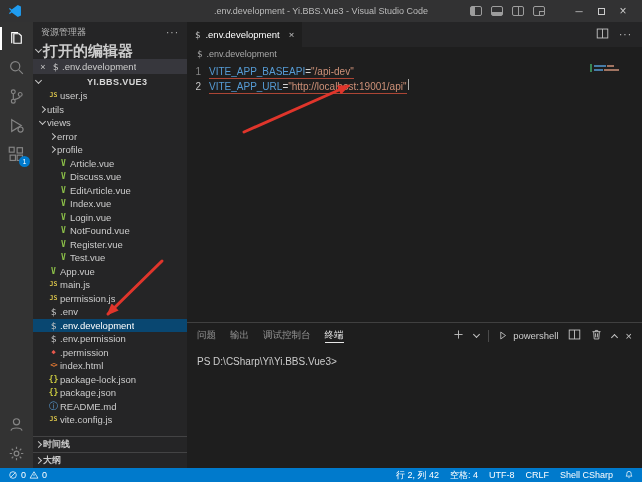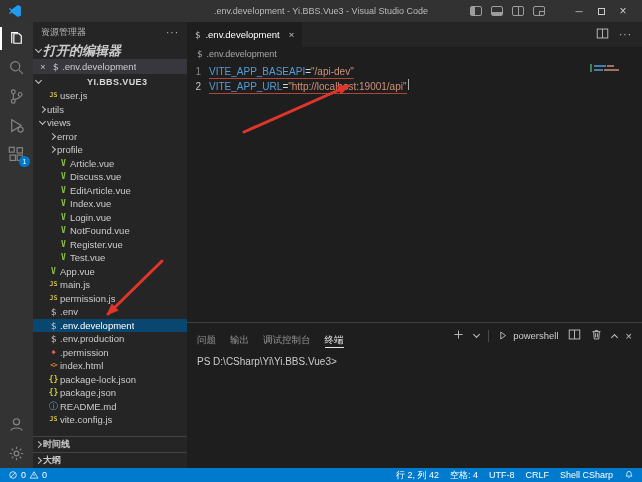--- a/index.html
+++ b/index.html
@@ -26,21 +26,21 @@
   .ab-item.active{color:#ffffff;}
   .ab-item.active::before{content:"";position:absolute;left:0;top:3px;bottom:3px;width:2px;background:#ffffff;}
   .ab-item svg{width:17px;height:17px;stroke:currentColor;fill:none;stroke-width:1.1;}
   .ab-bottom{margin-top:auto;}
   .badge{position:absolute;right:3px;bottom:2px;min-width:11px;height:11px;border-radius:6px;background:var(--badge,#007acc);color:#fff;font-size:7px;display:flex;align-items:center;justify-content:center;padding:0 2px;}
 
   
   .sidebar{position:absolute;top:22px;bottom:14px;left:33px;width:154px;background:#252526;display:flex;flex-direction:column;overflow:hidden;z-index:1;}
   .sb-title{height:20px;flex:none;display:flex;align-items:center;padding:0 8px;font-size:9px;color:#b8b8b8;}
   .sb-title .more{margin-left:auto;color:#bbbbbb;letter-spacing:1px;font-size:10px;}
-  .sec-header{height:17px;flex:none;display:flex;align-items:center;font-size:13px;font-weight:bold;color:#cccccc;font-style:italic;}
+  .sec-header{height:17px;flex:none;display:flex;font-size:15px;font-weight:bold;color:#cccccc;}
   .proj-header{height:15px;flex:none;display:flex;align-items:center;font-size:9px;font-weight:bold;letter-spacing:.4px;color:#d8d8d8;gap:44px;}
   .open-row{height:15px;flex:none;display:flex;align-items:center;background:var(--inactive-selection,#37373d);font-size:9.5px;padding-left:4px;}
   .open-row .closex{width:12px;text-align:center;color:#c5c5c5;font-size:9px;flex:none;}
   .tree{flex:none;display:flex;flex-direction:column;}
   .trow{height:13.5px;line-height:13.5px;display:flex;align-items:center;font-size:9.5px;color:#cccccc;white-space:nowrap;cursor:default;}
   .trow.sel{background:var(--selection,#094771);color:#ffffff;}
   .twisty{width:10px;height:100%;flex:none;display:flex;align-items:center;justify-content:center;}
   .twisty.closed::before,.twisty.open::before{content:"";display:block;width:4px;height:4px;border-right:1px solid #c5c5c5;border-bottom:1px solid #c5c5c5;}
   .twisty.closed::before{transform:rotate(-45deg);}
   .twisty.open::before{transform:rotate(45deg);margin-top:-2px;}
@@ -76,21 +76,21 @@
   .cursor{display:inline-block;width:1px;height:11px;background:#aeafad;vertical-align:middle;margin-left:1px;}
   .minimap{position:absolute;top:3px;right:12px;width:40px;border-left:2px solid rgba(64,160,100,.8);padding-left:2px;}
   .mm-line{height:3px;display:flex;gap:1px;align-items:center;margin-bottom:1px;}
   .mm-line i{height:2px;display:inline-block;}
   .mm-line .b{background:rgba(86,156,214,.75);}
   .mm-line .o{background:rgba(206,145,120,.75);}
 
   
   .panel{height:146px;flex:none;border-top:1px solid rgba(128,128,128,.35);display:flex;flex-direction:column;}
   .panel-head{height:25px;flex:none;display:flex;align-items:stretch;padding:0 10px;}
-  .ptabs{display:flex;gap:14px;align-items:flex-end;}
+  .ptabs{display:flex;gap:14px;align-items:center;}
   .ptab{display:flex;align-items:center;font-size:9.5px;color:#969696;border-bottom:1px solid transparent;}
   .ptab.active{color:#e7e7e7;border-bottom-color:#e7e7e7;}
   .panel-right{margin-left:auto;display:flex;align-items:center;gap:9px;color:#c5c5c5;justify-content:center;}
   .panel-right svg{width:13px;height:13px;stroke:currentColor;fill:none;stroke-width:1.1;}
   .pw{display:flex;align-items:center;gap:4px;font-size:9.5px;color:#cccccc;}
   .vdiv{width:1px;height:12px;background:#4a4a4a;}
   .chev{display:inline-block;width:5px;height:5px;border-right:1.2px solid currentColor;border-bottom:1.2px solid currentColor;}
   .chev.down{transform:rotate(45deg);margin-top:-2px;}
   .chev.up{transform:rotate(-135deg);margin-top:3px;}
   .closex{cursor:default;}
@@ -285,21 +285,21 @@
           <span class="flabel">.env</span>
         </div>
         <div class="trow sel" style="padding-left: 4px;">
           <span class="twisty"></span>
           <span class="fico ico-env" style="color: rgb(197, 197, 197);">$</span>
           <span class="flabel">.env.development</span>
         </div>
         <div class="trow" style="padding-left: 4px;">
           <span class="twisty"></span>
           <span class="fico ico-env" style="color: rgb(197, 197, 197);">$</span>
-          <span class="flabel">.env.production</span>
+          <span class="flabel">.env.permission</span>
         </div>
         <div class="trow" style="padding-left: 4px;">
           <span class="twisty"></span>
           <span class="fico ico-git" style="color: rgb(232, 88, 77);">◆</span>
           <span class="flabel">.permission</span>
         </div>
         <div class="trow" style="padding-left: 4px;">
           <span class="twisty"></span>
           <span class="fico ico-html" style="color: rgb(227, 121, 51);">&lt;&gt;</span>
           <span class="flabel">index.html</span>

